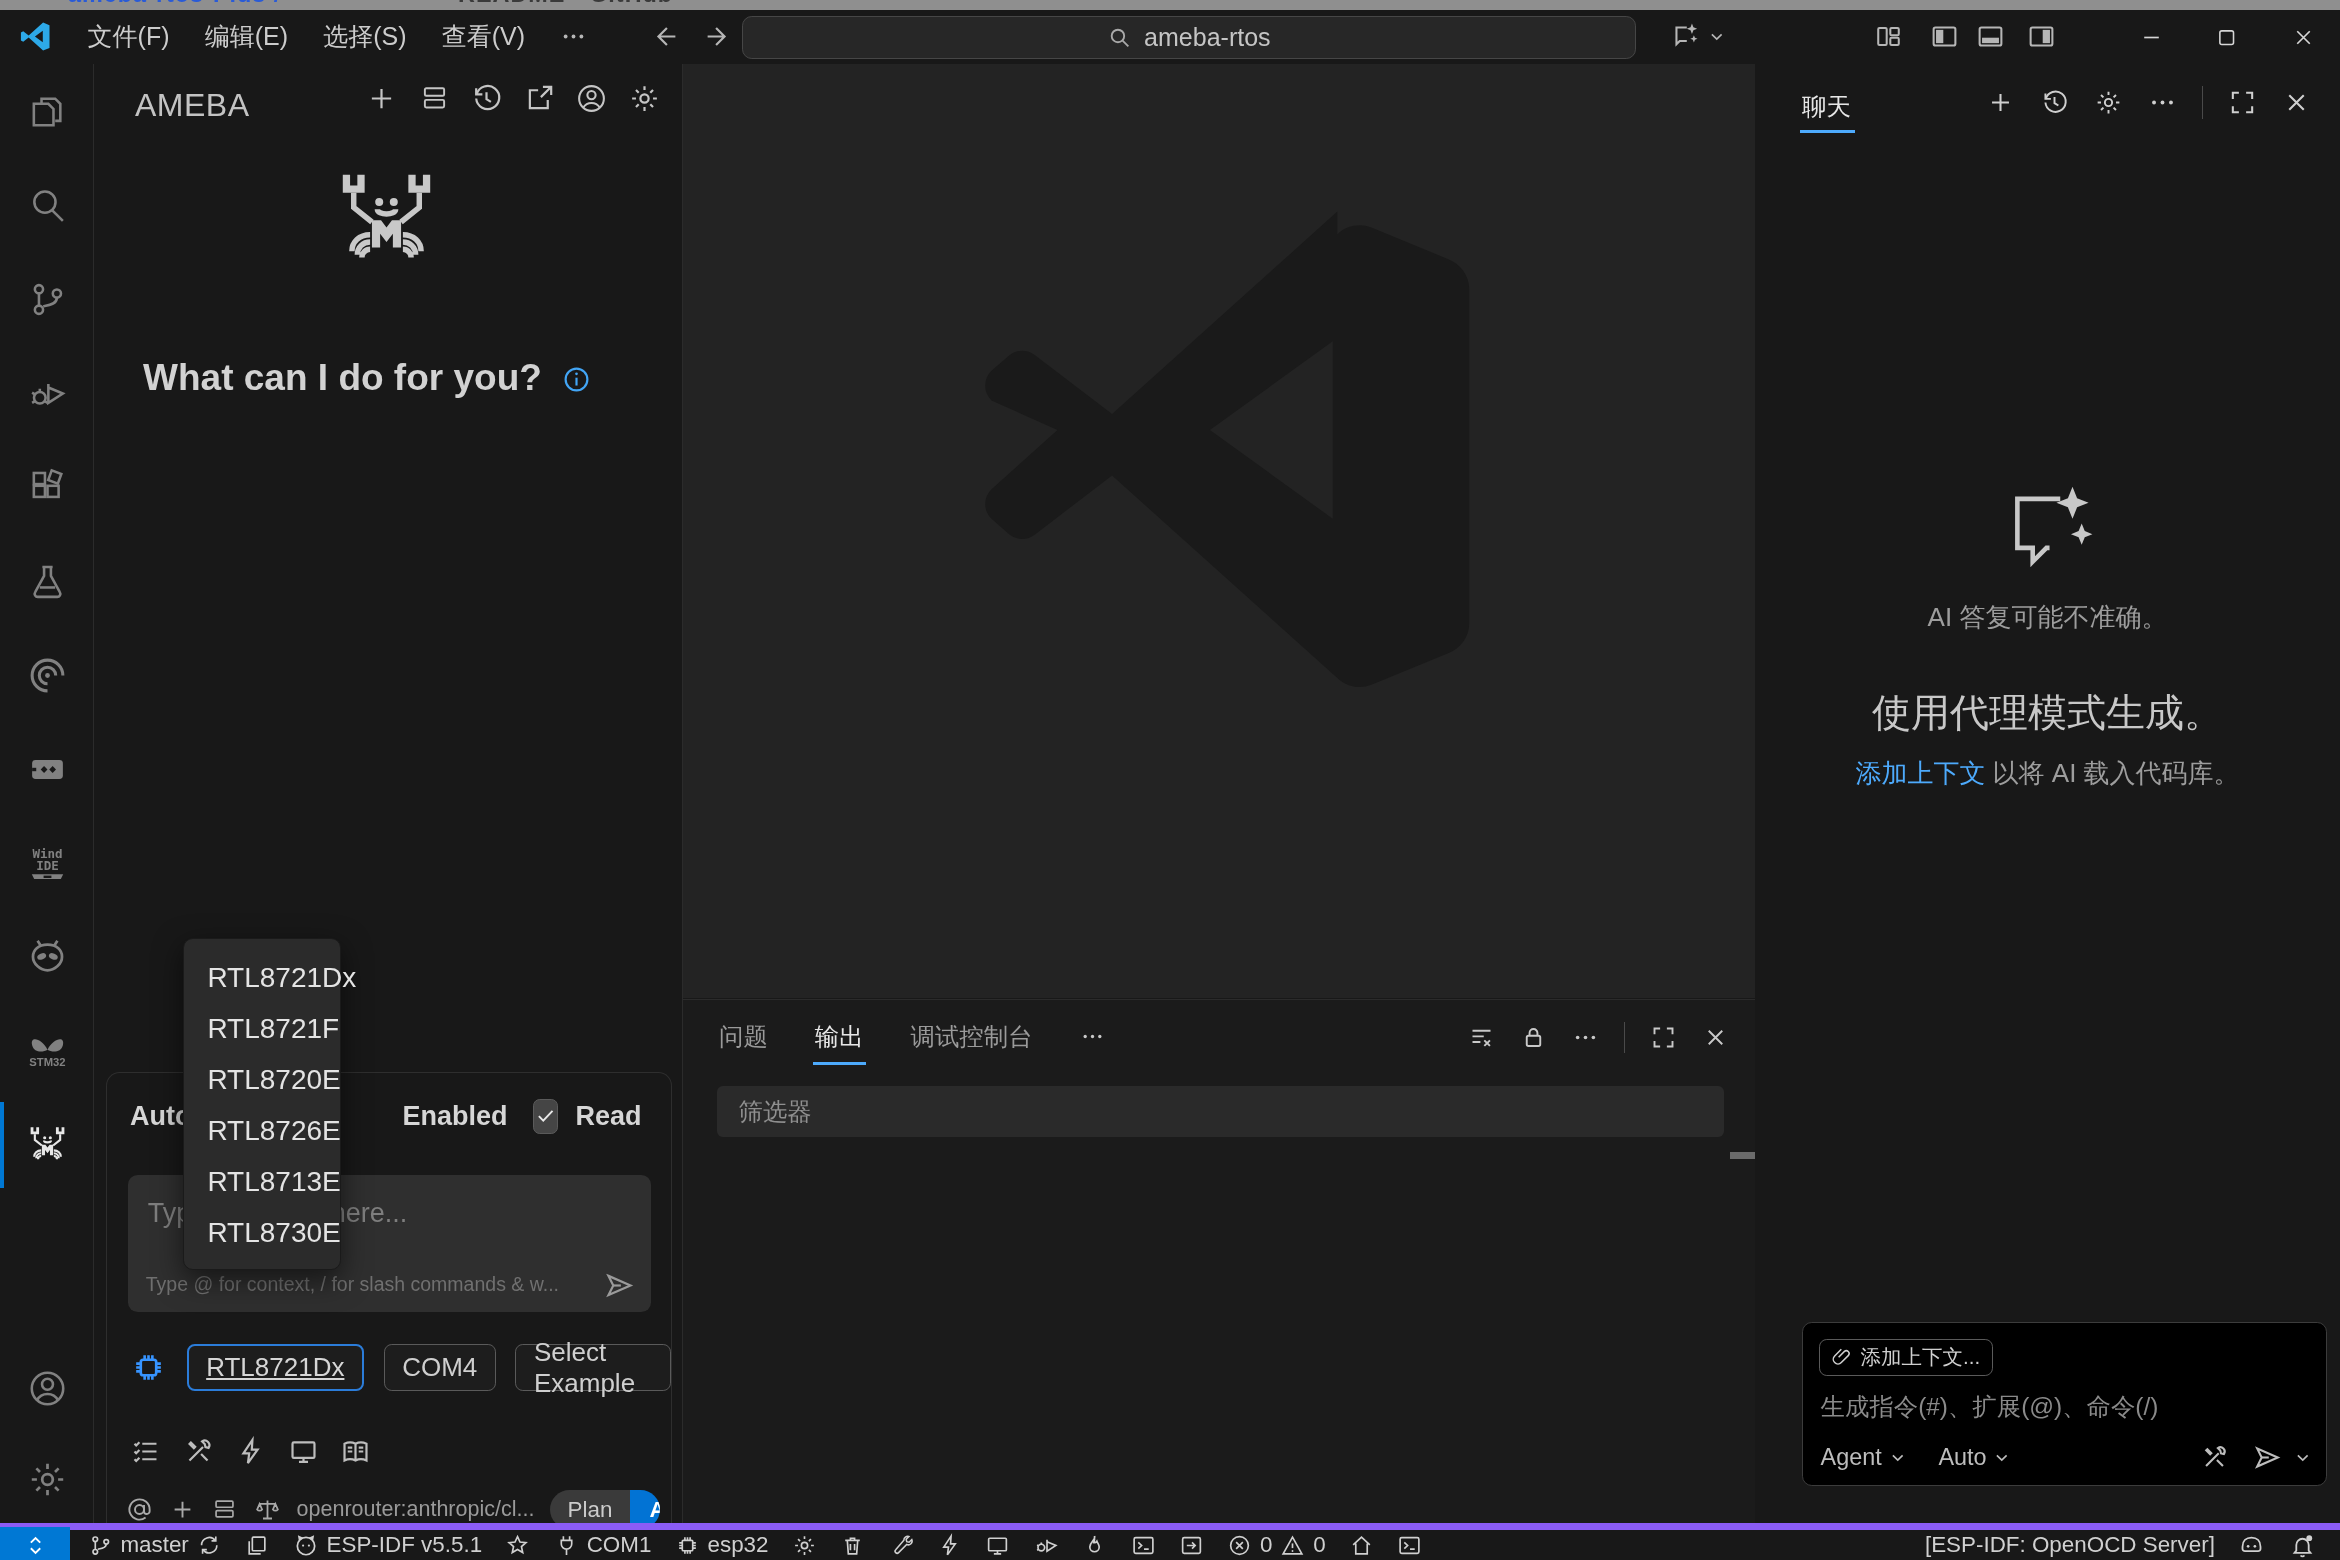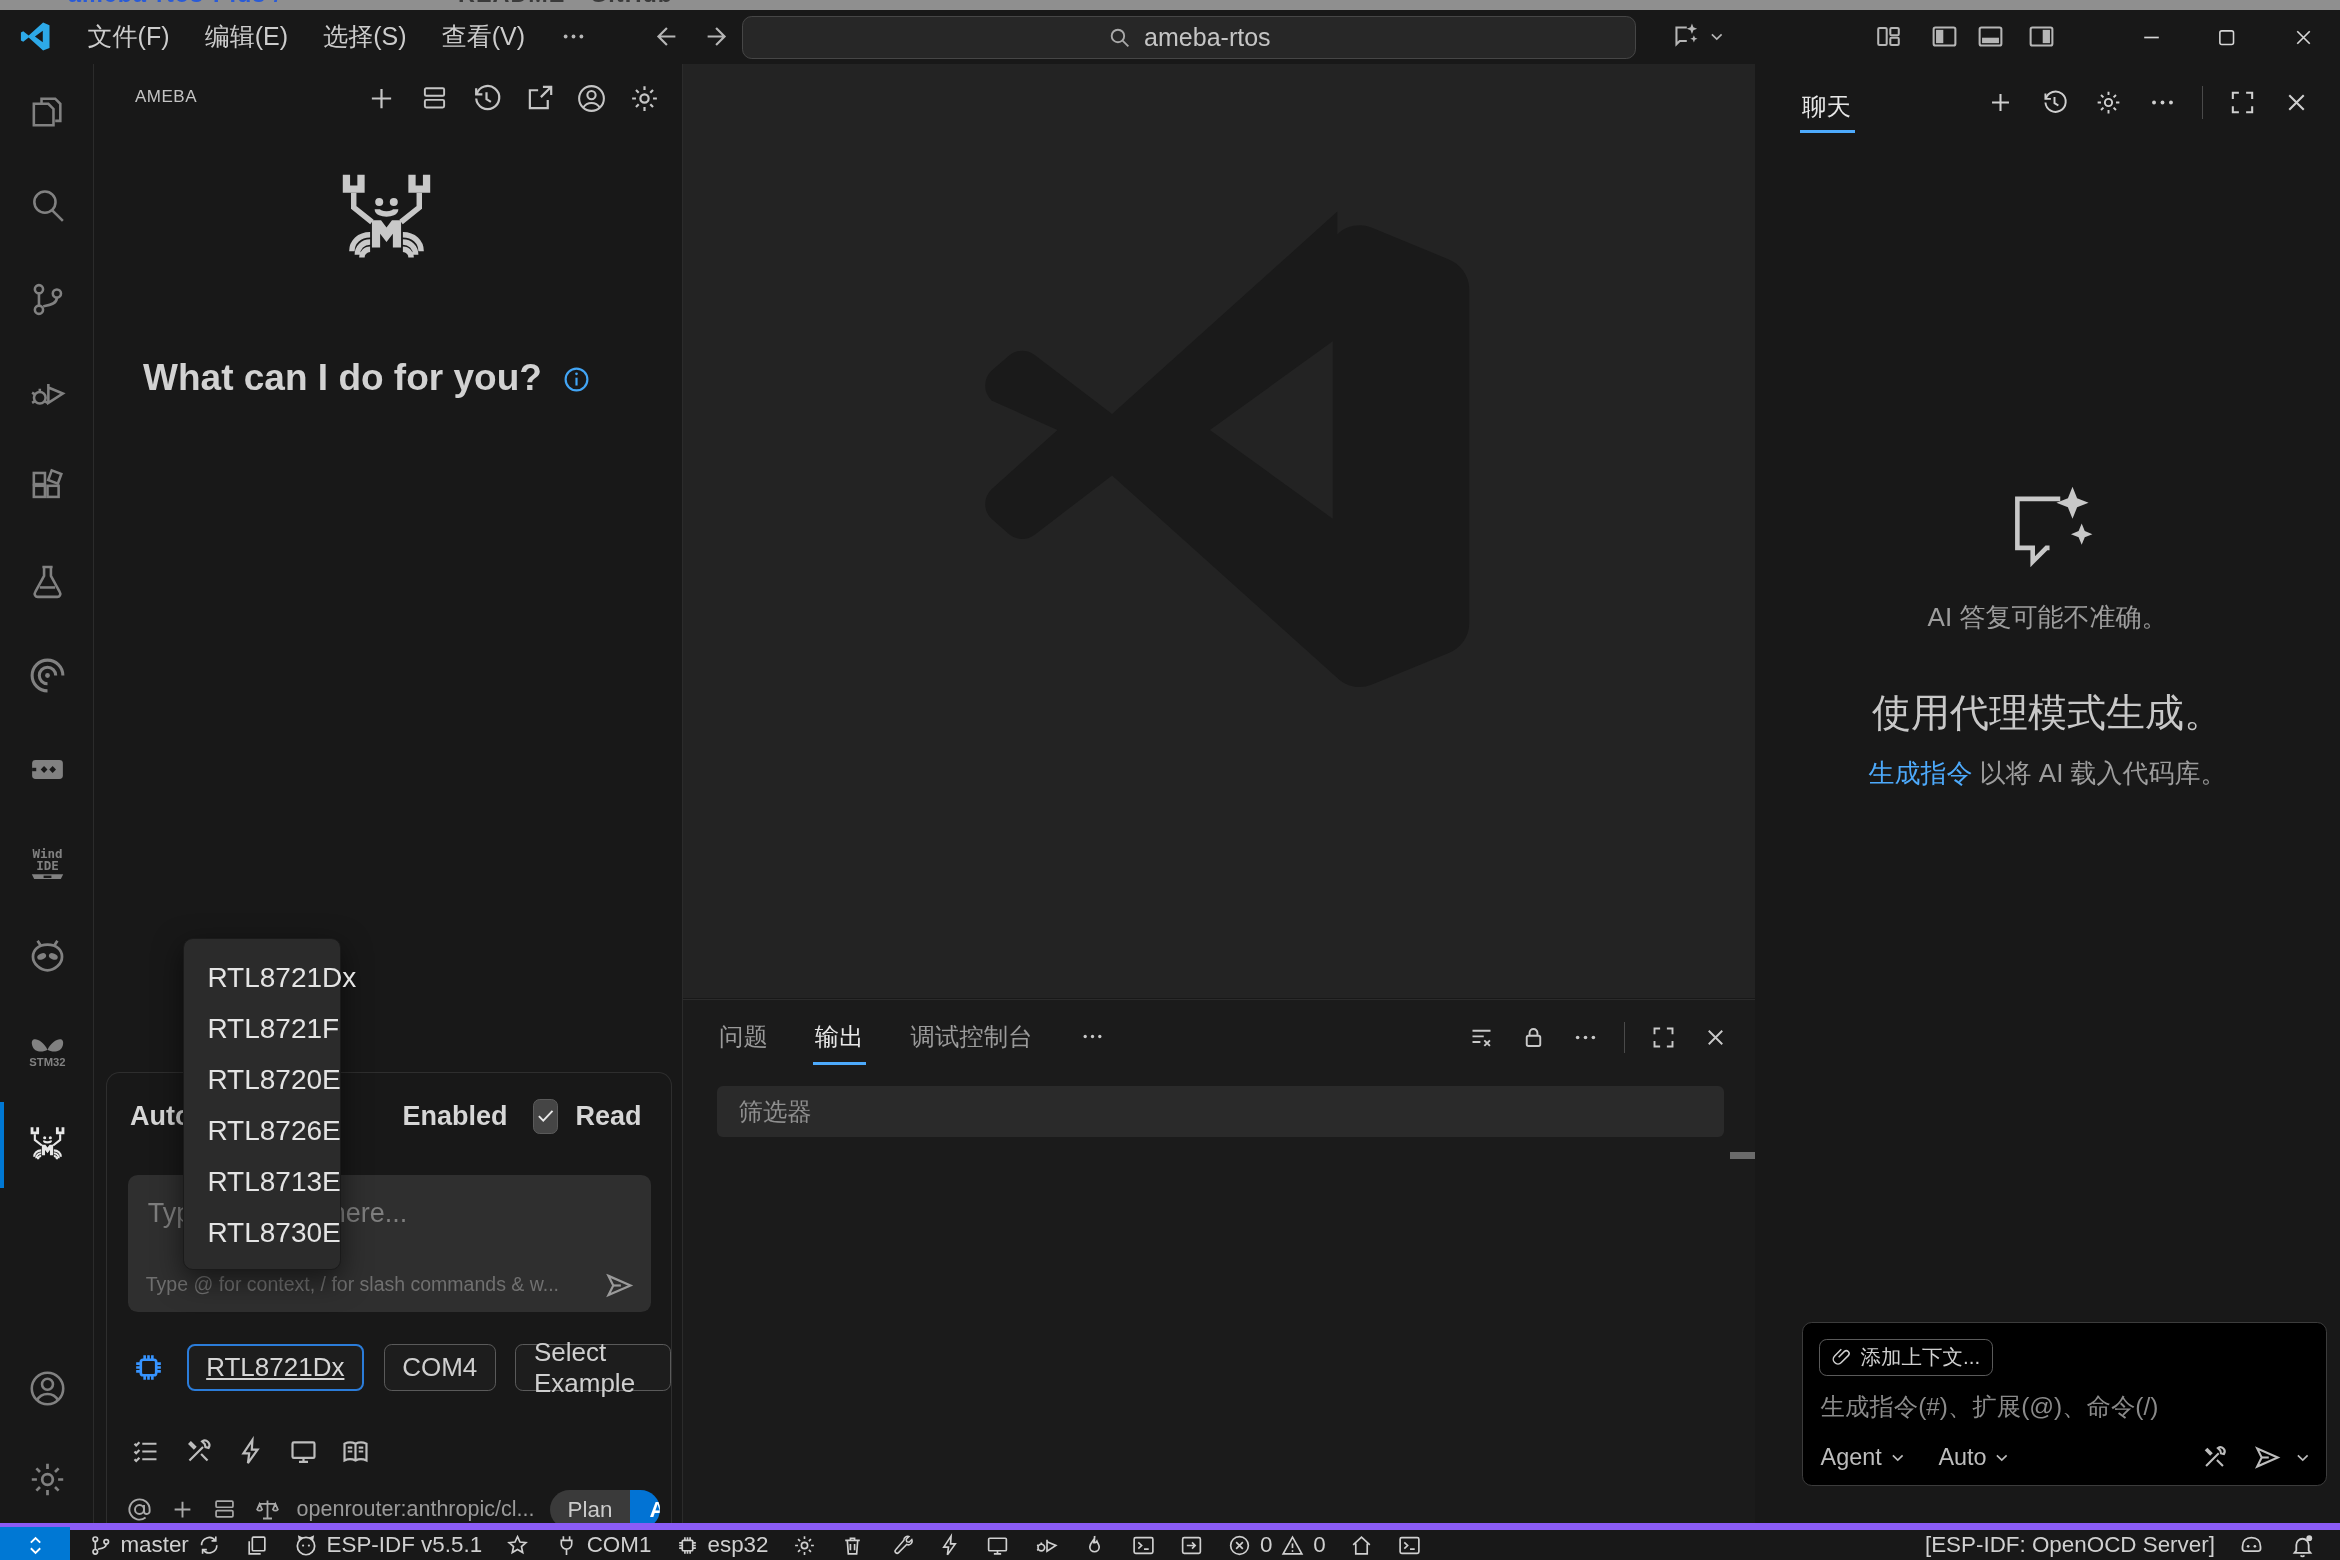--- a/index.html
+++ b/index.html
@@ -27,21 +27,21 @@
   
   #activitybar { left:0; top:64px; width:94px; height:1459px; background:#181818;
                  border-right:1px solid #2b2b2b; display:flex; flex-direction:column; }
   .act-slot { width:94px; height:94px; display:flex; align-items:center; justify-content:center;
               color:#818181; position:relative; flex:0 0 auto; }
   .act-slot.active { color:#e7e7e7; }
   .act-slot.active::before { content:""; position:absolute; left:0; top:3.9px; bottom:3.9px; width:3.9px; background:#0078d4; }
 
   
   #sidebar { left:94px; top:64px; width:589px; height:1459px; background:#181818; border-right:1px solid #2b2b2b; }
-  #sidebar-title { left:41px; top:23.4px; font-size:17px; color:#c3c3c3; letter-spacing:0.5px; }
+  #sidebar-title { left:41px; top:23.4px; font-size:32px; color:#c3c3c3; letter-spacing:0.5px; }
   .sb-ico { color:#c5c5c5; }
   #welcome-title { left:0; top:293px; width:546px; text-align:center; font-size:37px; font-weight:bold; color:#d2d2d2; }
   #auto-panel { left:11.7px; top:1008px; width:566px; height:451px; border:1px solid #2e2e2e; border-bottom:none;
                 border-radius:13.7px 13.7px 0 0; background:#181818; }
   #auto-row { left:23.4px; top:21.5px; width:521px; height:43px; display:flex; align-items:center; font-size:27px; font-weight:bold; color:#d6d6d6; }
   #task-box { left:21.5px; top:102px; width:523px; height:137px; background:#2f2f2f; border-radius:9.8px; }
   #task-ph1 { left:19.5px; top:23.4px; font-size:27px; color:#7e7e7e; }
   #task-ph2 { left:17.6px; top:98px; font-size:19.5px; color:#707070; }
   .side-btn { height:47px; border:1px solid #5a5a5a; border-radius:7.8px; display:flex; align-items:center;
               justify-content:center; font-size:26px; color:#cfcfcf; padding:0 17.6px; background:#1d1d1d; }
@@ -598,21 +598,21 @@
     </div>
 
     <div class="abs" id="chat-empty">
       <svg width="98" height="90" viewBox="0 0 64 58" style="margin:0 auto;" fill="none" stroke="currentColor" stroke-width="3">
         <path d="M40 10H12v32h10v9l9-9h2"></path>
         <path fill="currentColor" stroke="none" d="M48 2l3 7.5L58.5 12.5 51 15.5 48 23l-3-7.5-7.5-3L45 9.5zM54 26l2 5 5 2-5 2-2 5-2-5-5-2 5-2z"></path>
       </svg>
       <div id="chat-empty-sub">AI 答复可能不准确。</div>
       <div id="chat-empty-title">使用代理模式生成。</div>
       <div id="chat-empty-line3">
-        <span id="chat-link">生成指令</span><span> 以将 AI 载入代码库。</span>
+        <span id="chat-link">添加上下文</span><span> 以将 AI 载入代码库。</span>
       </div>
     </div>
 
     <div class="abs" id="chat-input">
       <div class="abs" id="add-context">
         <svg width="21.5" height="21.5" viewBox="0 0 24 24" fill="none" stroke="currentColor" stroke-width="1.7">
             <path d="M8.5 12.5 15 6a3.2 3.2 0 0 1 4.5 4.5l-8 8a5.2 5.2 0 0 1-7.4-7.4L11.5 3.7"></path>
           </svg>
         <span>添加上下文...</span>
       </div>

